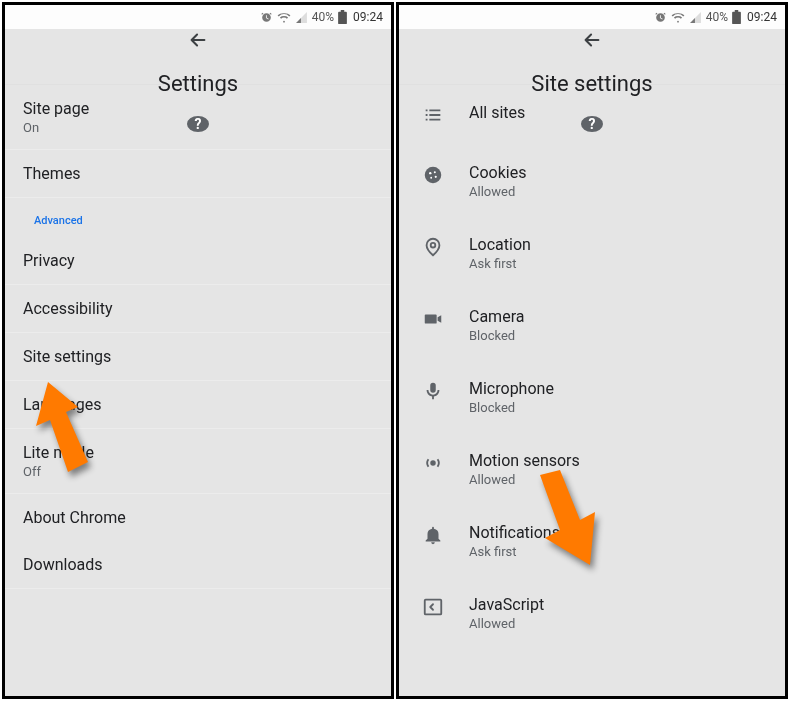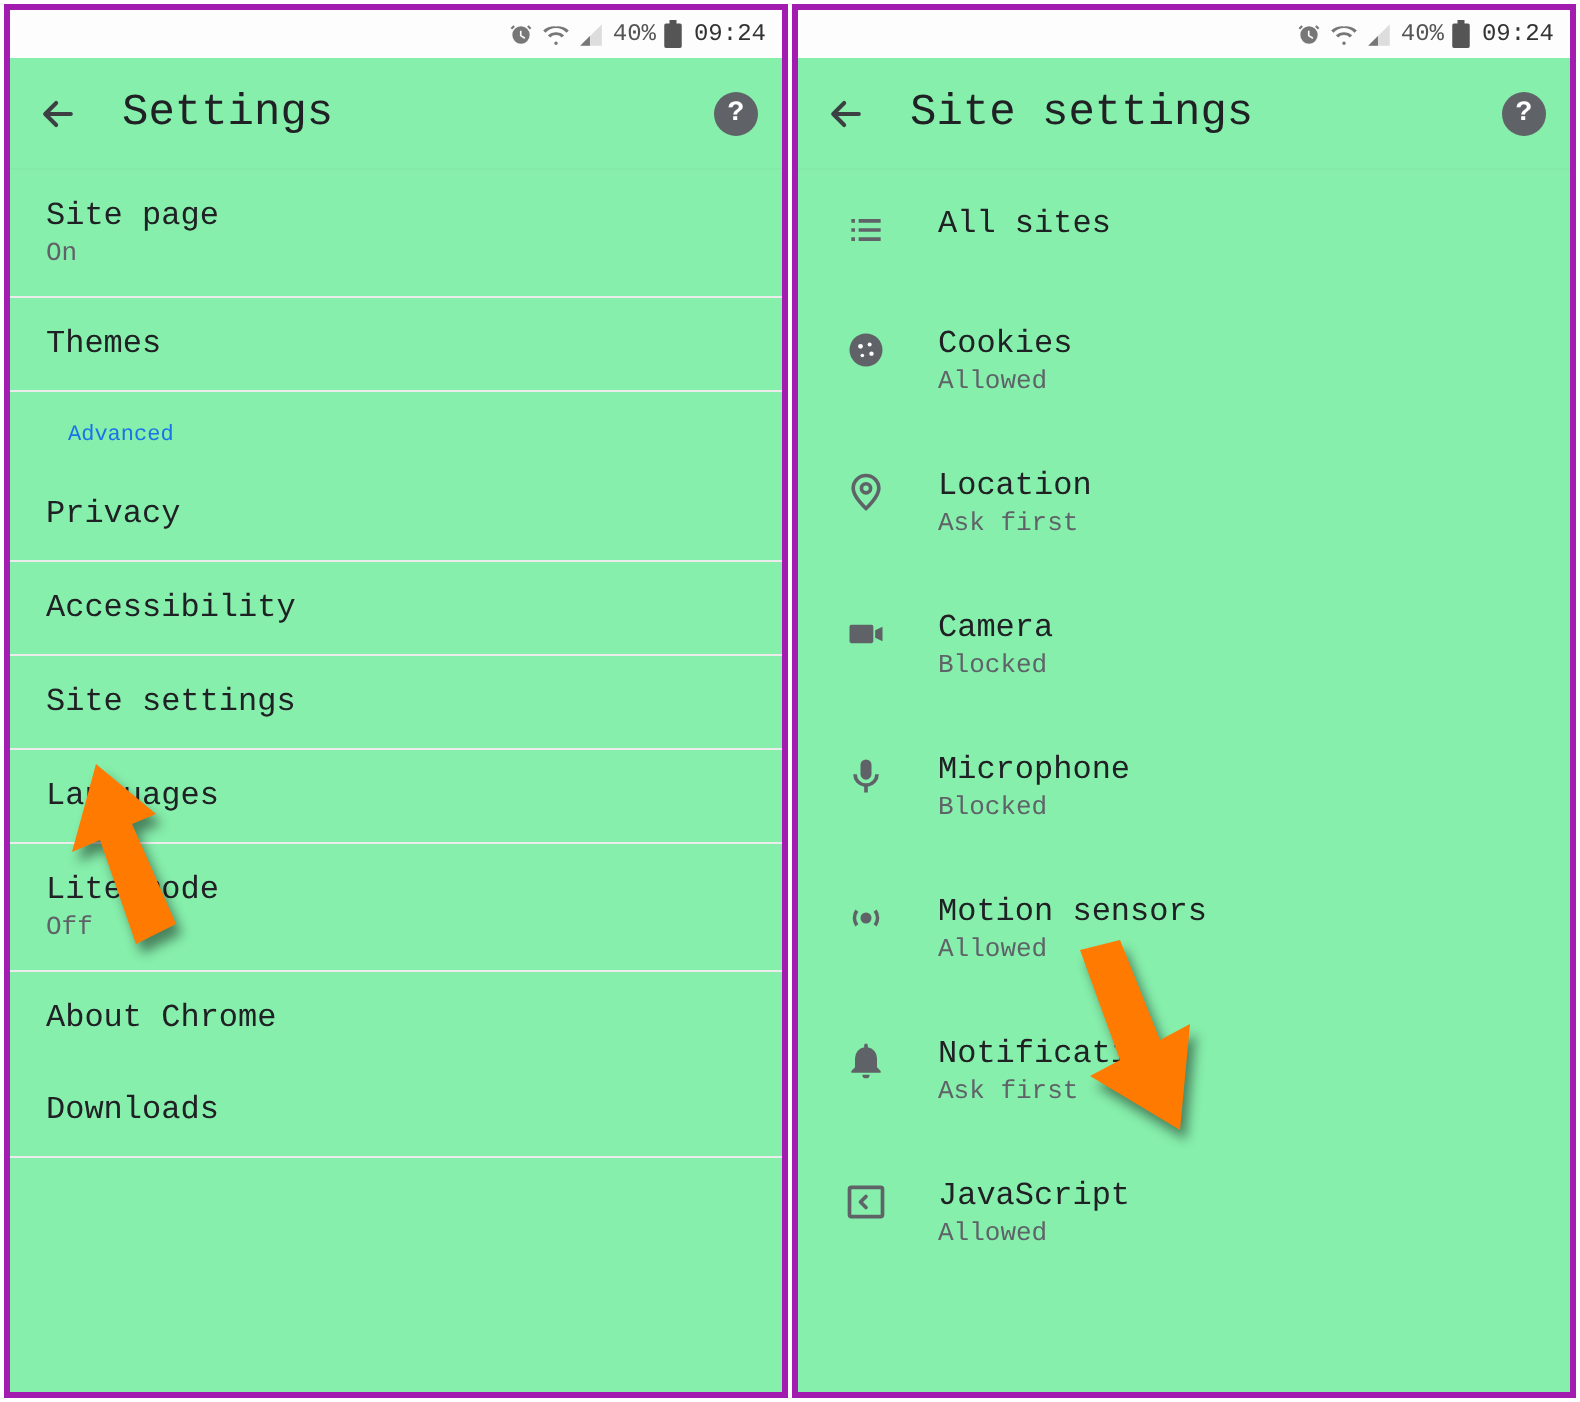--- a/index.html
+++ b/index.html
@@ -6,23 +6,22 @@
   body {
     font-family: Roboto, "Helvetica Neue", Arial, sans-serif;
     background: #fff;
     width: 790px;
     height: 701px;
     position: relative;
     overflow: hidden;
   }
   .frame-border {
     position: absolute;
-    border: 3px solid #a21caf;
-    background: #86efac;
-    font-family: Liberation Mono, monospace;
+    border: 3px solid #000000;
+    background: #e5e5e5;
   }
   .left-frame { left: 2px; top: 2px; width: 392px; height: 697px; }
   .right-frame { left: 396px; top: 2px; width: 392px; height: 697px; }
 
   .status-bar {
     height: 24px;
     background: #fdfdfd;
     display: flex;
     justify-content: flex-end;
     align-items: center;
@@ -35,20 +34,21 @@
   .status-bar .time { font-size: 12px; color: #333; margin-left: 2px;}
   .status-icon { display:inline-flex; align-items:center; }
 
   .app-bar {
     height: 56px;
     display: flex;
     align-items: center;
     padding: 0 12px;
     gap: 20px;
     border-bottom: 1px solid rgba(0,0,0,0.02);
+    flex-direction: column;
   }
   .app-bar .back { width: 24px; height: 24px; display:flex; align-items:center; justify-content:center; cursor:pointer; }
   .app-bar .title { font-size: 22px; color: #202124; flex: 1; font-weight: 400; }
   .app-bar .help { width: 22px; height: 22px; border-radius: 50%; background:#5f6368; color:#fff; display:flex; align-items:center; justify-content:center; font-size:14px; font-weight:700; cursor:pointer;}
 
   .list { overflow: hidden; }
   .row {
     padding: 14px 18px;
     border-bottom: 1px solid #ececec;
     cursor: pointer;

